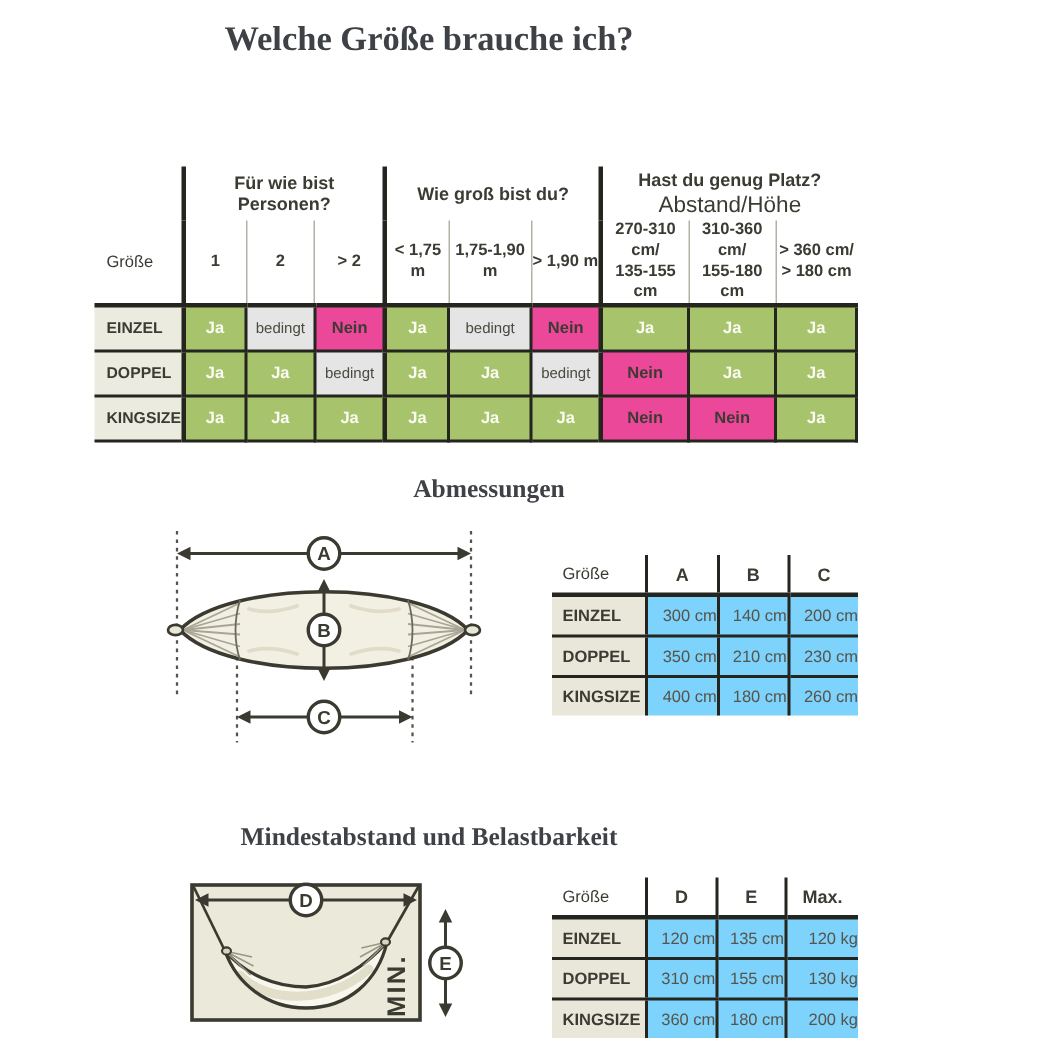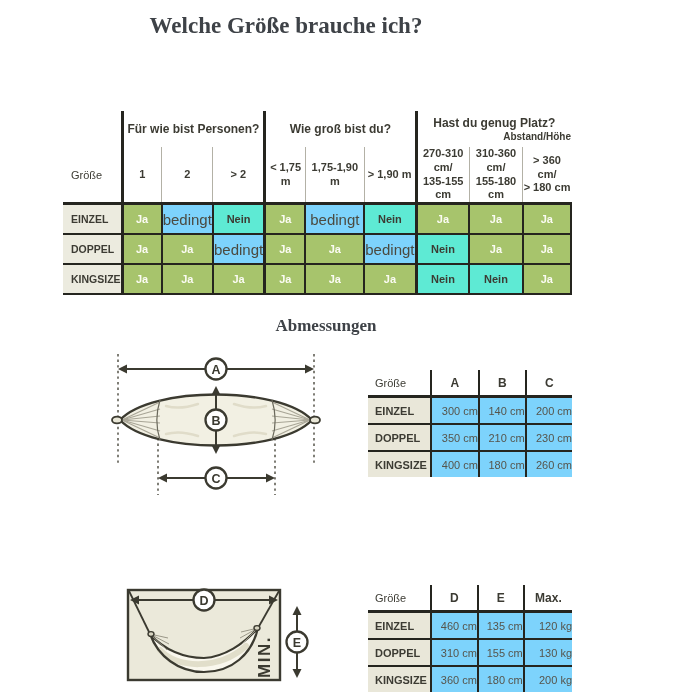--- a/index.html
+++ b/index.html
@@ -19,36 +19,36 @@
      font-family:"Liberation Serif",serif;font-weight:bold;font-size:17px;color:var(--head);}
   .h2-abm{top:316px;margin-left:40px;}
   .h2-min{top:548px;}
 
   
   .t1wrap{position:absolute;left:63px;top:111px;}
   table{border-collapse:collapse;table-layout:fixed;}
   .t1 th,.t1 td{padding:0;}
   .t1 tr.gr th{height:36px;vertical-align:middle;text-align:center;
                font-weight:bold;font-size:12px;color:var(--txt);}
-  .t1 tr.gr th .sub{display:block;font-weight:bold;font-size:10px;margin-top:1px;text-align:right;}
+  .t1 tr.gr th .sub{display:block;font-weight:normal;font-size:15px;margin-top:1px;}
   .t1 tr.gr th.blank{border:none;}
   .t1 tr.ch th{height:35px;vertical-align:middle;text-align:center;
                font-weight:bold;font-size:11px;color:var(--txt);
                border-bottom:3px solid var(--dk);}
   .t1 tr.ch th span{display:block;line-height:1.25;}
   .t1 tr.ch th.corner{font-weight:normal;text-align:left;padding-left:8px;}
   .t1 .sep{border-left:1px solid var(--lt-line);}
   .t1 .gb{border-left:3px solid var(--dk);}
   .t1 td{border:2px solid var(--dk);height:28px;text-align:center;vertical-align:middle;}
   .t1 td.gb{border-left:3px solid var(--dk);}
   .t1 td.lbl{background:#ecebdf;border-left:none;text-align:left;padding-left:8px;
              font-weight:bold;font-size:10.5px;color:var(--txt);}
   .ja{background:#a7c46c;color:#fbfbf3;font-weight:bold;font-size:11px;}
-  .bedingt{background:#7dd3fc;color:#4b4a40;font-size:15px;}
-  .nein{background:#5eead4;color:var(--txt);font-weight:bold;font-size:11px;}
+  .bedingt{background:#e5e5e5;color:#4b4a40;font-size:10px;}
+  .nein{background:#ec4899;color:var(--txt);font-weight:bold;font-size:11px;}
 
   
   .t2wrap{position:absolute;left:368px;top:370px;}
   .t3wrap{position:absolute;left:368px;top:585px;}
   .ts th{height:25px;vertical-align:middle;text-align:center;font-size:12px;font-weight:bold;
          color:var(--txt);border-bottom:3px solid var(--dk);padding:0;}
   .ts th.corner{text-align:left;padding-left:7px;font-weight:normal;font-size:11px;}
   .ts td{height:25px;vertical-align:middle;text-align:right;font-size:11px;color:#56544b;
          background:#7dd3fc;padding:0;}
   .ts td.lbl{background:#e9e7d9;color:var(--txt);font-weight:bold;text-align:left;padding-left:7px;}
@@ -270,20 +270,21 @@
         <tr>
           <td class="lbl">KINGSIZE</td>
           <td class="vline">400 cm</td>
           <td class="vline">180 cm</td>
           <td class="vline">260 cm</td>
         </tr>
       </tbody>
     </table>
   </div>
 
+  <h2 class="h2-min">Mindestabstand und Belastbarkeit</h2>
 
   <svg class="d2" width="205" height="118" viewBox="0 0 205 118">
     <rect x="16" y="12" width="152" height="90" fill="#ebe9da" stroke="#3b3a30" stroke-width="2.4"></rect>
     <g stroke="#3b3a30" stroke-width="2">
       <line x1="23" y1="22" x2="161" y2="22"></line>
       <path d="M18,22 l9,-4.5 v9 z" fill="#3b3a30" stroke="none"></path>
       <path d="M166,22 l-9,-4.5 v9 z" fill="#3b3a30" stroke="none"></path>
     </g>
     <g stroke="#3b3a30" stroke-width="1.8">
       <line x1="17" y1="13" x2="38" y2="56"></line>
@@ -330,21 +331,21 @@
         <tr>
           <th class="corner">Größe</th>
           <th class="vline">D</th>
           <th class="vline">E</th>
           <th class="vline">Max.</th>
         </tr>
       </thead>
       <tbody>
         <tr class="mid">
           <td class="lbl">EINZEL</td>
-          <td class="vline">460 cm</td>
+          <td class="vline">120 cm</td>
           <td class="vline">135 cm</td>
           <td class="vline">120 kg</td>
         </tr>
         <tr class="mid">
           <td class="lbl">DOPPEL</td>
           <td class="vline">310 cm</td>
           <td class="vline">155 cm</td>
           <td class="vline">130 kg</td>
         </tr>
         <tr>

